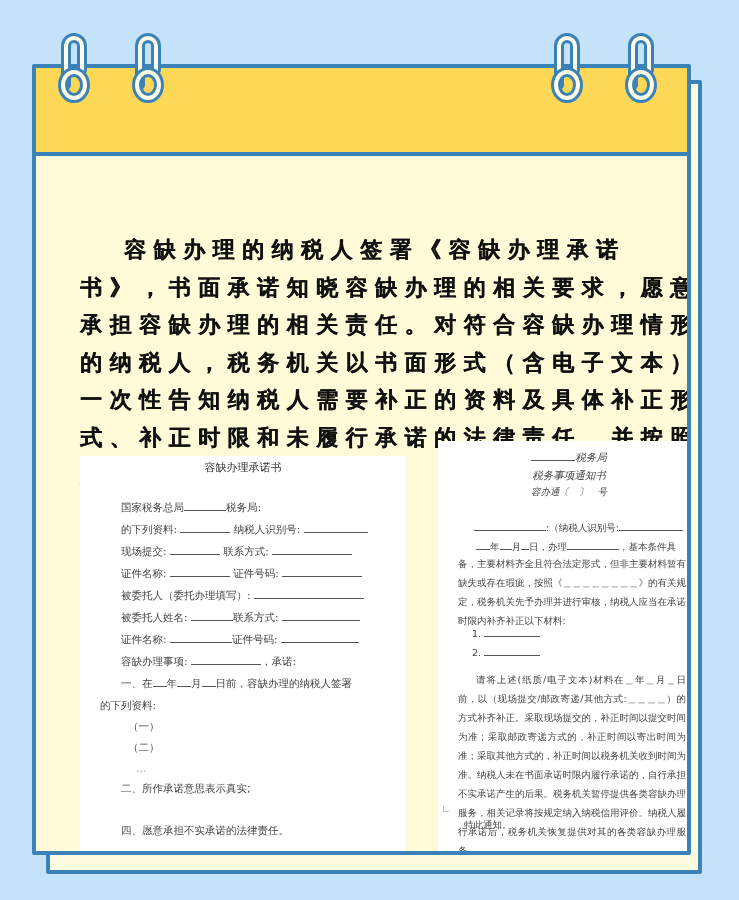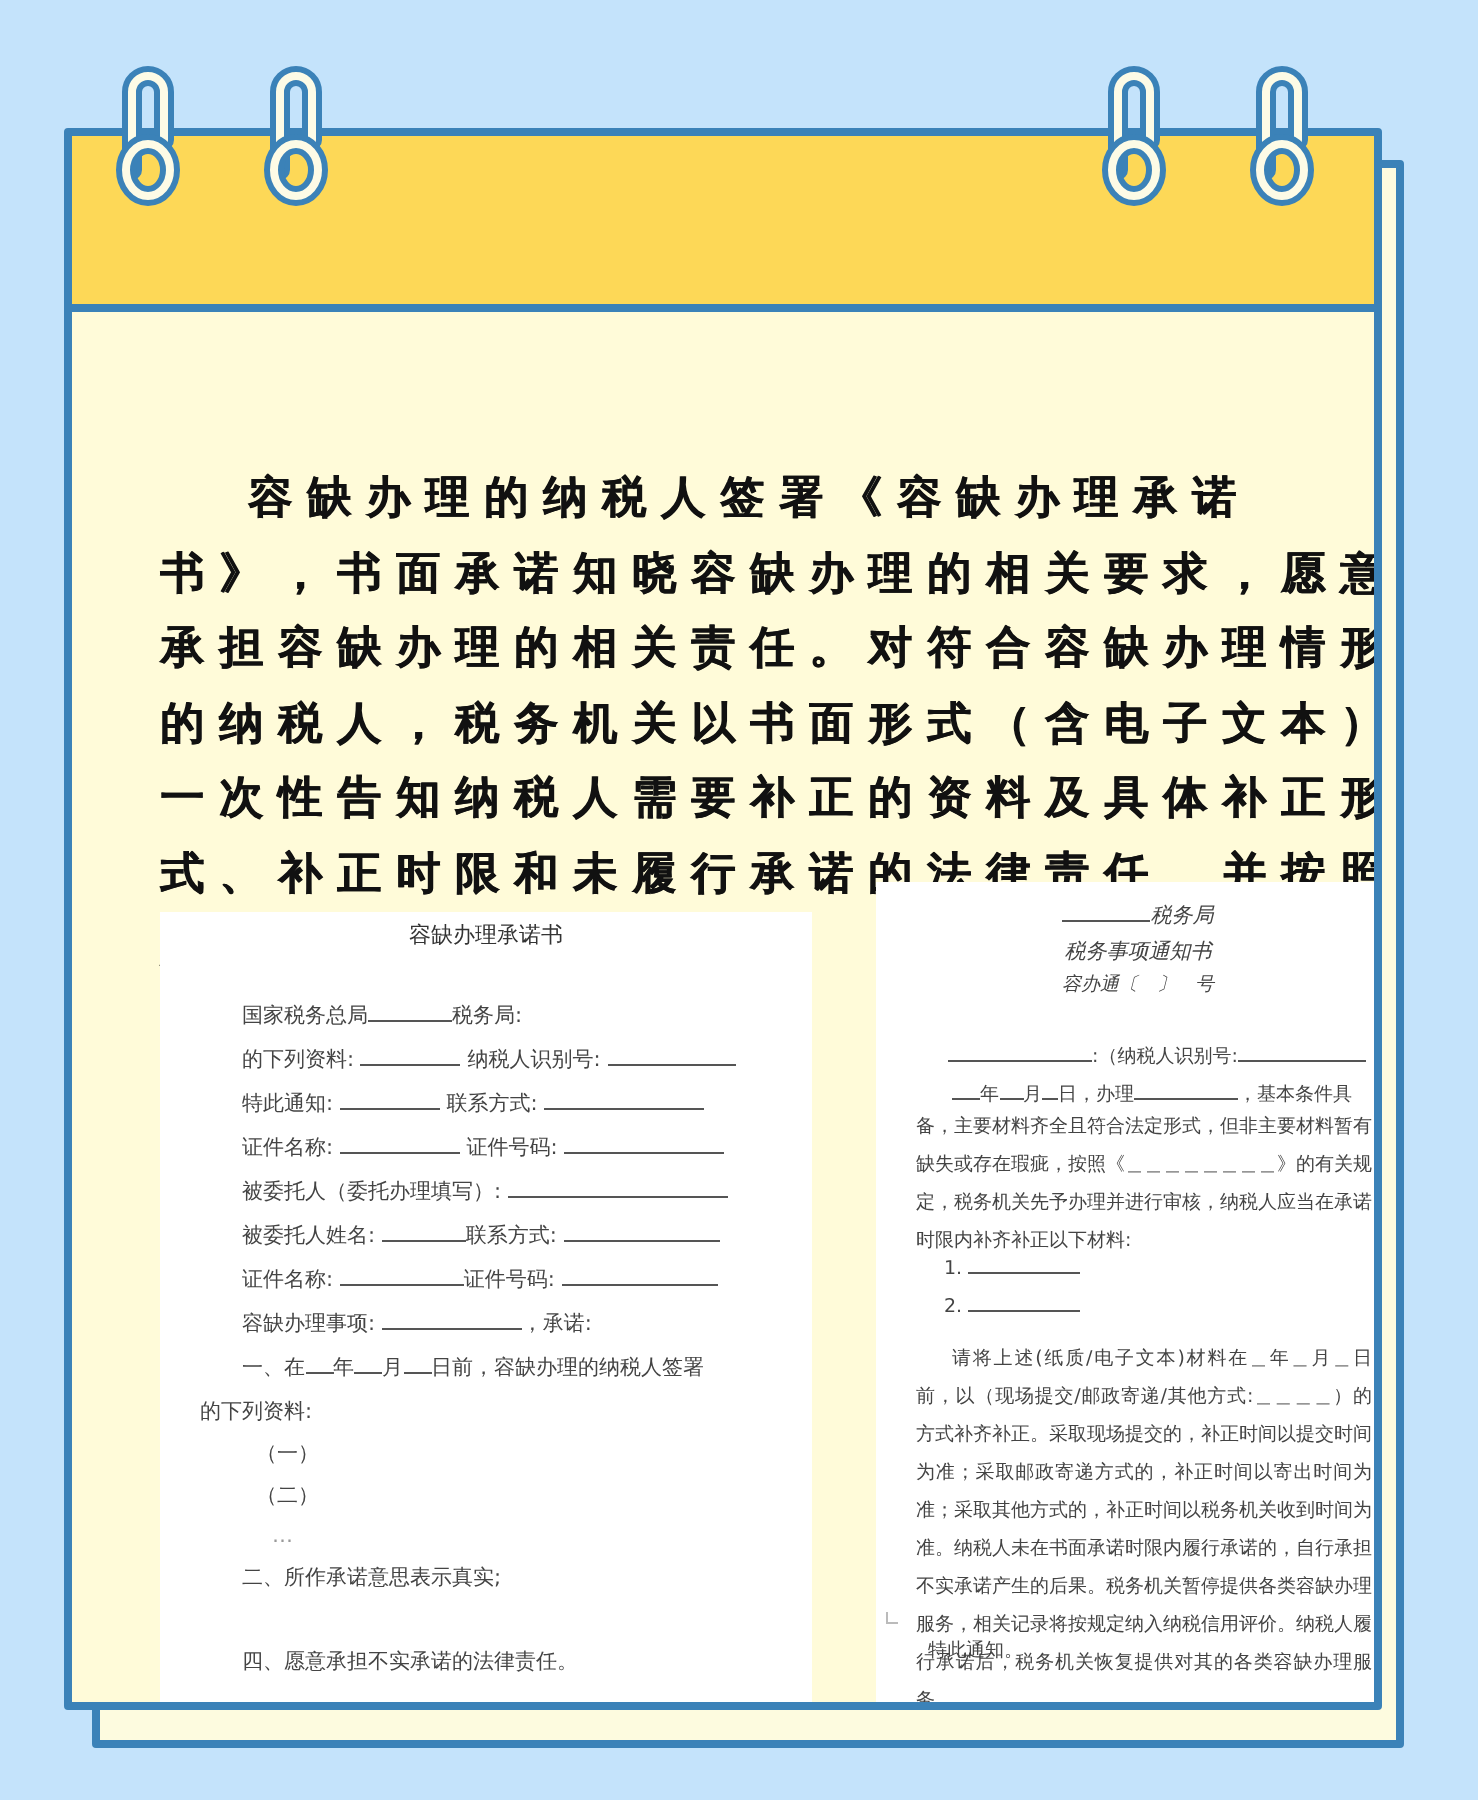--- a/index.html
+++ b/index.html
@@ -85,21 +85,21 @@
       <span>国家税务总局</span><span class="u" style="width:42px"></span><span>税务局:</span>
     </div>
 
     <div class="line-row" style="top:67px">
       <span>的下列资料:</span>
       <span class="u" style="width:50px"></span>
       <span>纳税人识别号:</span>
       <span class="u" style="width:64px"></span>
     </div>
     <div class="line-row" style="top:89px">
-      <span>特此通知:</span>
+      <span>现场提交:</span>
       <span class="u" style="width:50px"></span>
       <span>联系方式:</span>
       <span class="u" style="width:80px"></span>
     </div>
     <div class="line-row" style="top:111px">
       <span>证件名称:</span>
       <span class="u" style="width:60px"></span>
       <span>证件号码:</span>
       <span class="u" style="width:80px"></span>
     </div>

